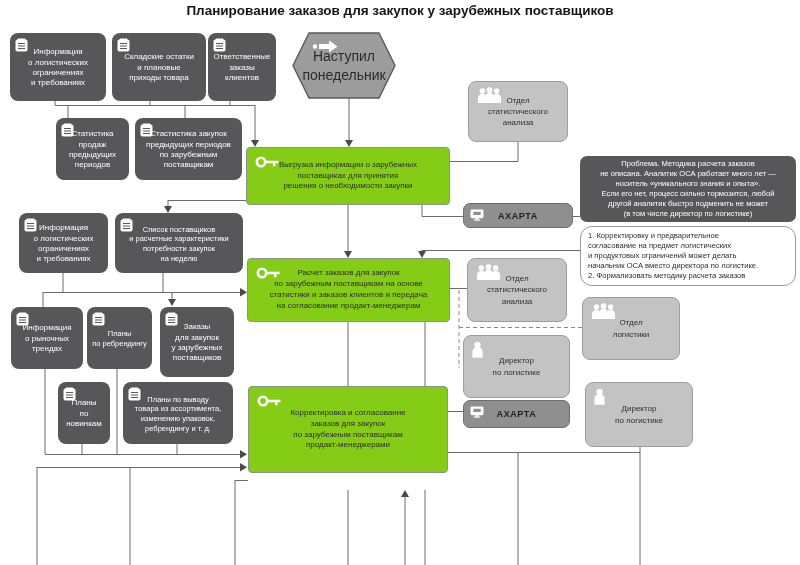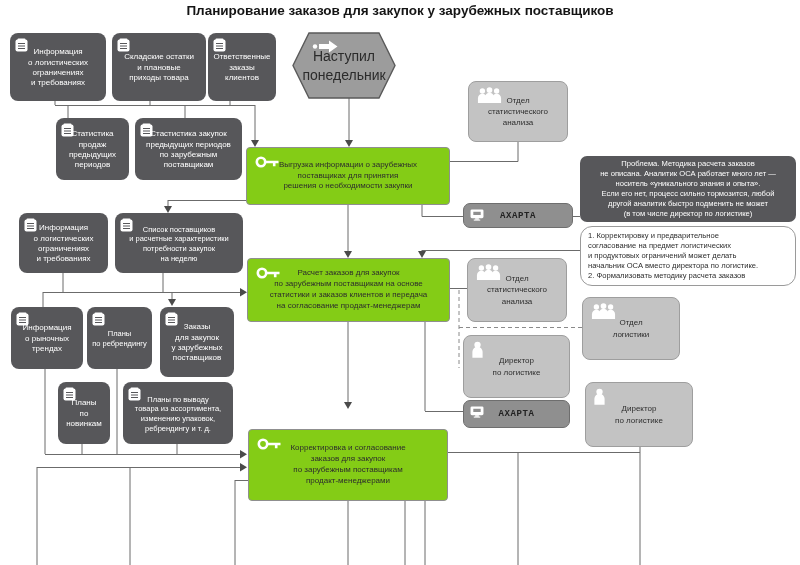--- a/index.html
+++ b/index.html
@@ -12,21 +12,21 @@
   .node .label{white-space:pre-line;display:block;width:100%;}
   .icon{position:absolute;left:5px;top:5px;line-height:0;}
   .doc{background:#57575a;border-radius:8px;color:#fff;font-size:8px;line-height:1.3;padding:4px 2px 2px;}
   .proc{background:#84cc16;border:1px solid #8f8f8f;border-radius:4px;color:#2d2d2d;
         font-size:8px;line-height:1.35;}
   .proc .icon{left:8px;top:7px;}
   .role{background:#c3c3c3;border:1px solid #9e9e9e;border-radius:8px;color:#2d2d2d;
         font-size:8px;line-height:1.4;justify-content:center;}
   .role .icon{left:7px;top:5px;}
   .axapta{background:#8f8f8f;border:1px solid #6e6e6e;border-radius:7px;color:#222;
-          font-size:9px;font-weight:bold;letter-spacing:.6px;font-family:Liberation Mono, monospace;}
+          font-size:9px;font-weight:bold;letter-spacing:.6px;}
   .axapta .icon{left:6px;top:5px;}
   .problem{background:#57575a;border-radius:7px;color:#fff;font-size:7.6px;line-height:1.32;}
   .solution{background:#fff;border:1px solid #9a9a9a;border-radius:12px;color:#2d2d2d;
             font-size:7.6px;line-height:1.3;text-align:left;padding:5px 7px;}
   .hex-wrap{position:absolute;left:292px;top:32px;width:104px;height:67px;}
   .hex-label{position:absolute;left:0;top:0;width:100%;height:100%;display:flex;
              align-items:center;justify-content:center;text-align:center;color:#2b2b2b;
              font-size:14px;line-height:1.35;white-space:pre-line;}
   .hex-icon{position:absolute;left:20px;top:8px;line-height:0;}
   .connector-layer{position:absolute;left:0;top:0;}
@@ -377,21 +377,21 @@
             <line x1="3" y1="8" x2="10" y2="8"></line>
             <line x1="3" y1="10.5" x2="10" y2="10.5"></line>
           </g>
         </svg></span>
     <span class="label">Планы по выводу
 товара из ассортимента,
 изменению упаковок,
 ребрендингу и т. д.</span>
   </div>
 
-  <div class="node proc" style="left:248px;top:429px;width:200px;height:72px;">
+  <div class="node proc" style="left:248px;top:386px;width:200px;height:87px;">
     <span class="icon"><svg viewBox="0 0 24 14" width="24" height="14">
           <circle cx="6" cy="7" r="4.2" fill="none" stroke="#fff" stroke-width="2.6"></circle>
           <path d="M10.5 5.8 h13 v2.4 h-3 v3 h-2.6 v-3 h-7.4 z" fill="#fff"></path>
         </svg></span>
     <span class="label">Корректировка и согласование
 заказов для закупок
 по зарубежным поставщикам
 продакт-менеджерами</span>
   </div>
 

